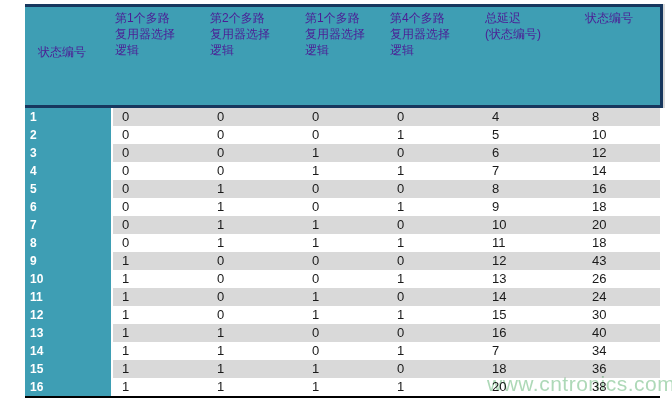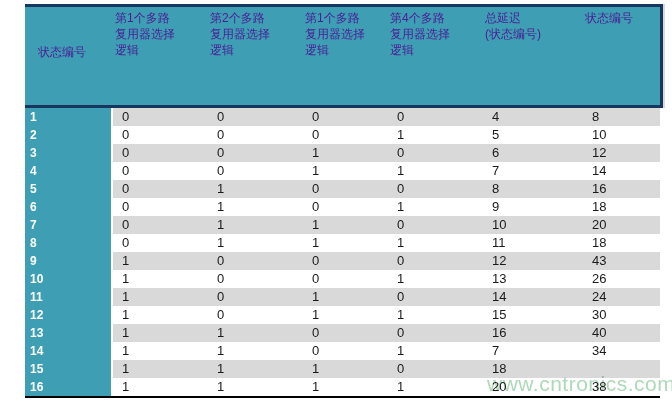--- a/index.html
+++ b/index.html
@@ -242,20 +242,21 @@
         <div class="cell">7</div>
         <div class="cell">34</div>
       </div>
       <div class="row">
         <div class="cell state">15</div>
         <div class="cell">1</div>
         <div class="cell">1</div>
         <div class="cell">1</div>
         <div class="cell">0</div>
         <div class="cell">18</div>
+        <div class="cell">36</div>
       </div>
       <div class="row">
         <div class="cell state">16</div>
         <div class="cell">1</div>
         <div class="cell">1</div>
         <div class="cell">1</div>
         <div class="cell">1</div>
         <div class="cell">20</div>
         <div class="cell">38</div>
       </div>

